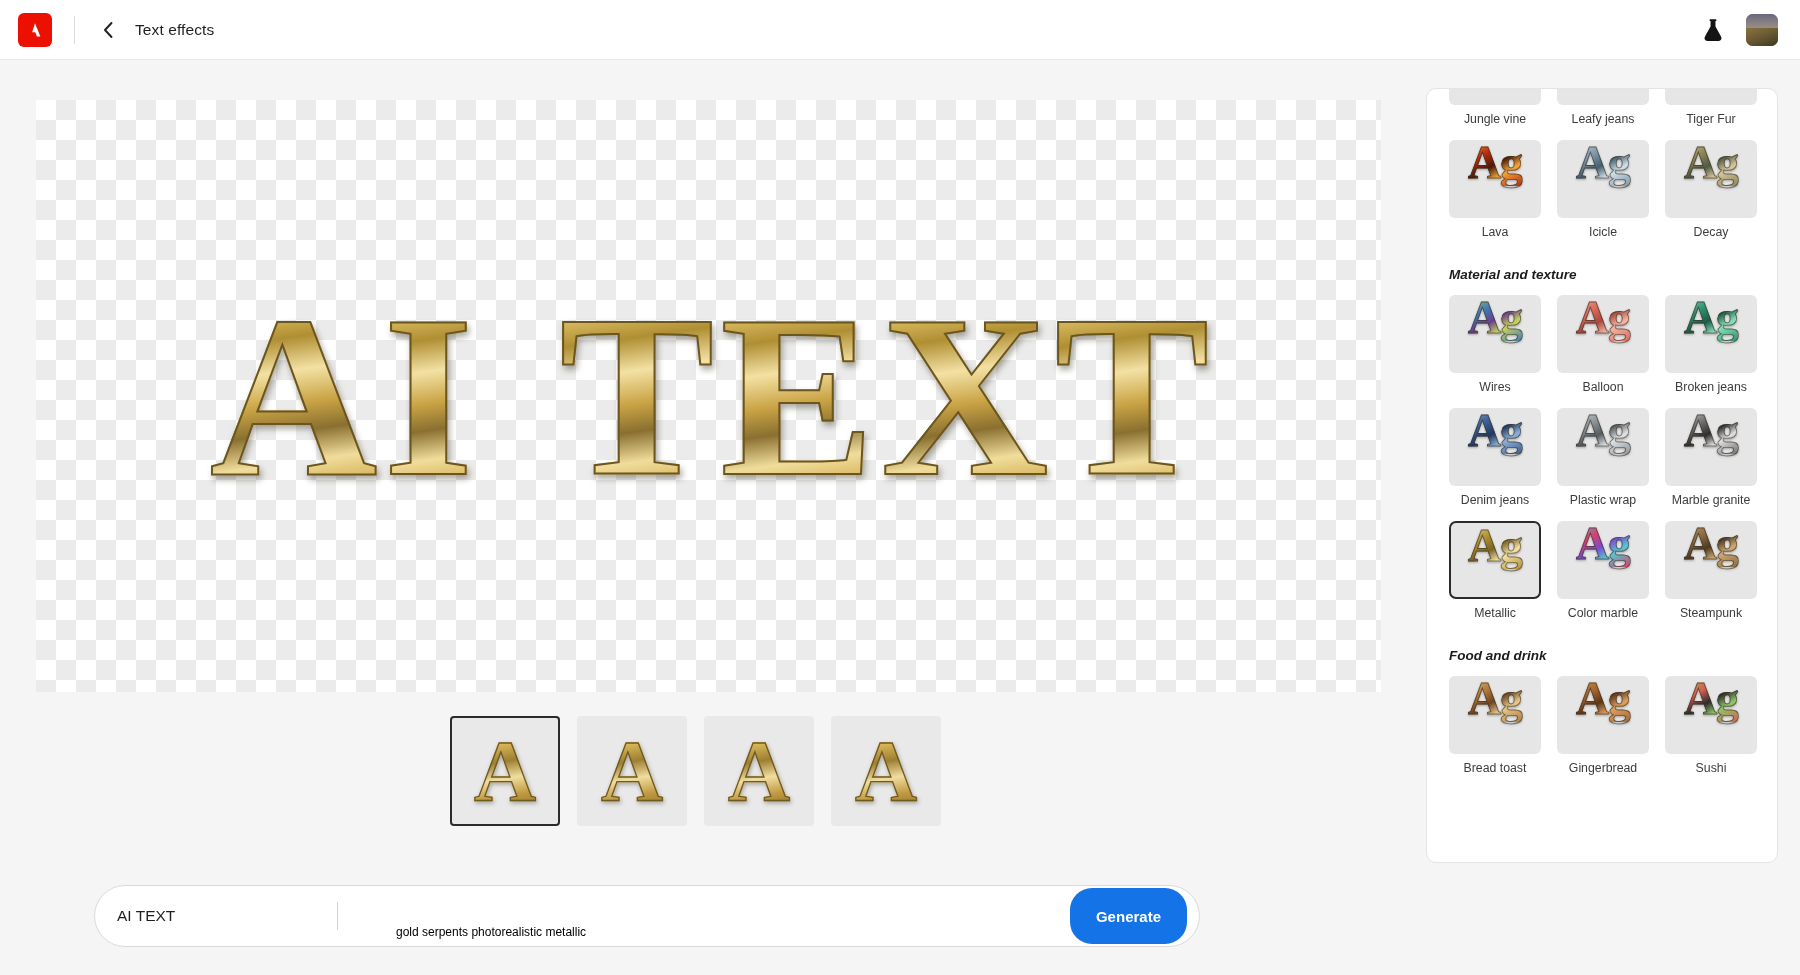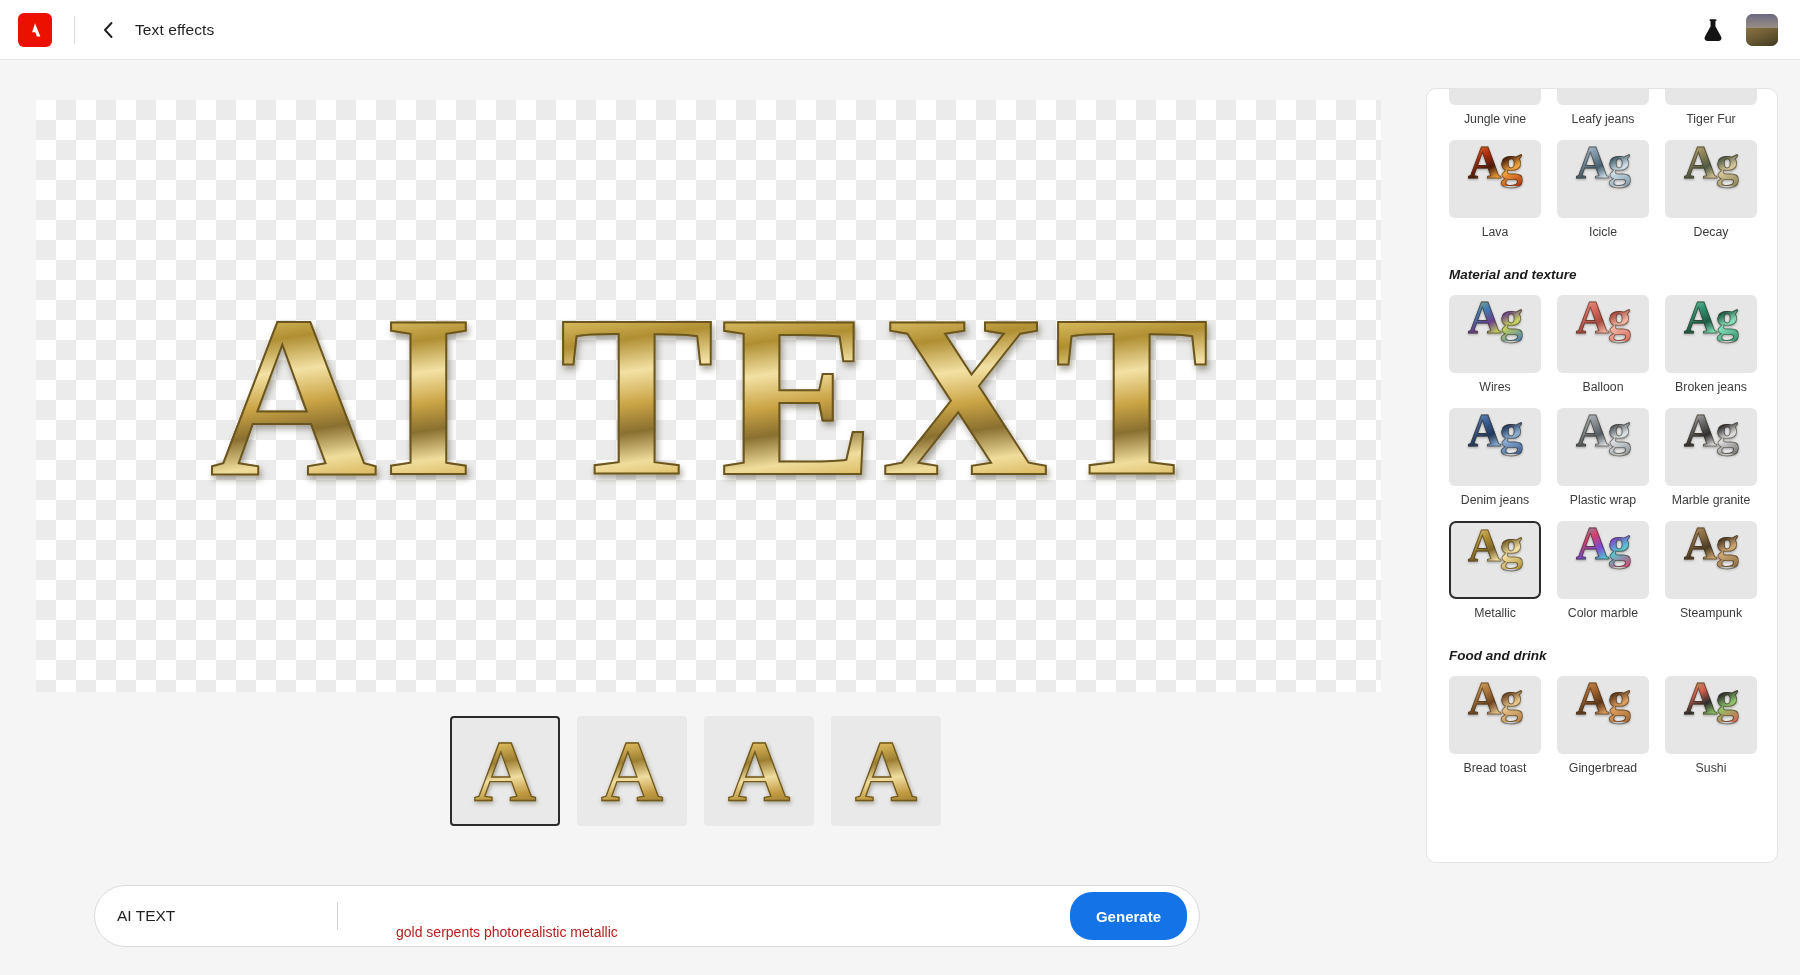--- a/index.html
+++ b/index.html
@@ -132,33 +132,33 @@
     display: flex; align-items: center; gap: 40px;
   }
   .prompt-text {
     font-size: 15.5px; color: #1f1f1f;
     margin-left: 22px; width: 180px;
     white-space: nowrap; overflow: hidden;
     cursor: text;
   }
   .prompt-divider { width: 1px; height: 28px; background: #d2d2d2; }
   .prompt-desc {
-    font-size: 14px; color: #b91c1c;
+    font-size: 12px; color: #000000;
     margin-left: 18px; flex: 1;
     white-space: nowrap; overflow: hidden;
     cursor: text;
     margin-top: 32px;
   }
   .generate-btn {
     margin-right: 12px;
     background: #1473e6;
     color: #ffffff;
     font-size: 15px; font-weight: 700;
     border: none; border-radius: 22px;
-    padding: 0 26px; height: 48px;
+    padding: 0 26px; height: 56px;
     cursor: pointer;
     font-family: "Liberation Sans", sans-serif;
   }
 
   
   .panel {
     position: absolute; left: 1426px; top: 88px;
     width: 352px; height: 775px;
     background: #ffffff;
     border: 1px solid #e4e4e4;

